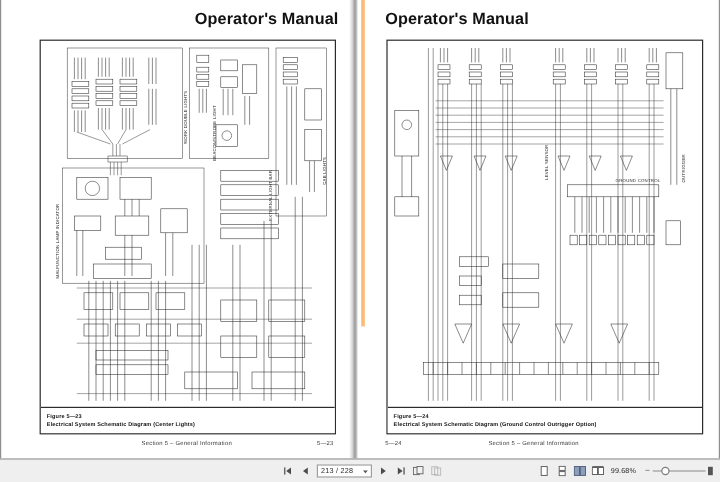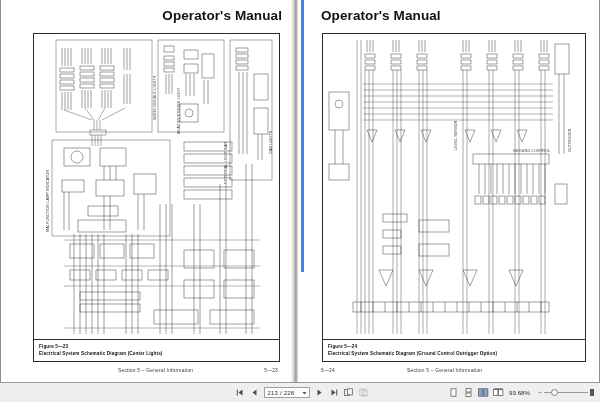--- a/index.html
+++ b/index.html
@@ -3,21 +3,21 @@
 <meta charset="utf-8">
 <style>
   html,body{margin:0;padding:0;}
   body{
     width:600px;height:402px;overflow:hidden;
     background:#ffffff;
     font-family:"Liberation Sans", sans-serif;
     -webkit-font-smoothing:antialiased;
   }
   .viewer{position:relative;width:600px;height:402px;background:#ffffff;}
-  .pages{position:absolute;left:0;top:0;width:600px;height:272px;display:flex;background:#3b82f6;}
+  .pages{position:absolute;left:0;top:0;width:600px;height:272px;display:flex;background:#fdba74;}
 
   .page{position:relative;background:#ffffff;overflow:hidden;}
   .page-left{width:296px;height:383px;}
   .page-right{width:296px;height:383px;margin-left:8px;}
 
   .gutter{position:absolute;left:291px;top:0;width:10px;height:383px;
     background:linear-gradient(to right,#ffffff 0%,#d8d8d8 25%,#9a9a9a 48%,#bdbdbd 60%,#ffffff 75%,#ffffff 100%);}
   .page-edge-left{position:absolute;left:0;top:0;width:1px;height:383px;background:#8d8d8d;}
   .page-edge-right{position:absolute;right:0;top:0;width:1px;height:383px;background:#8d8d8d;}
 

